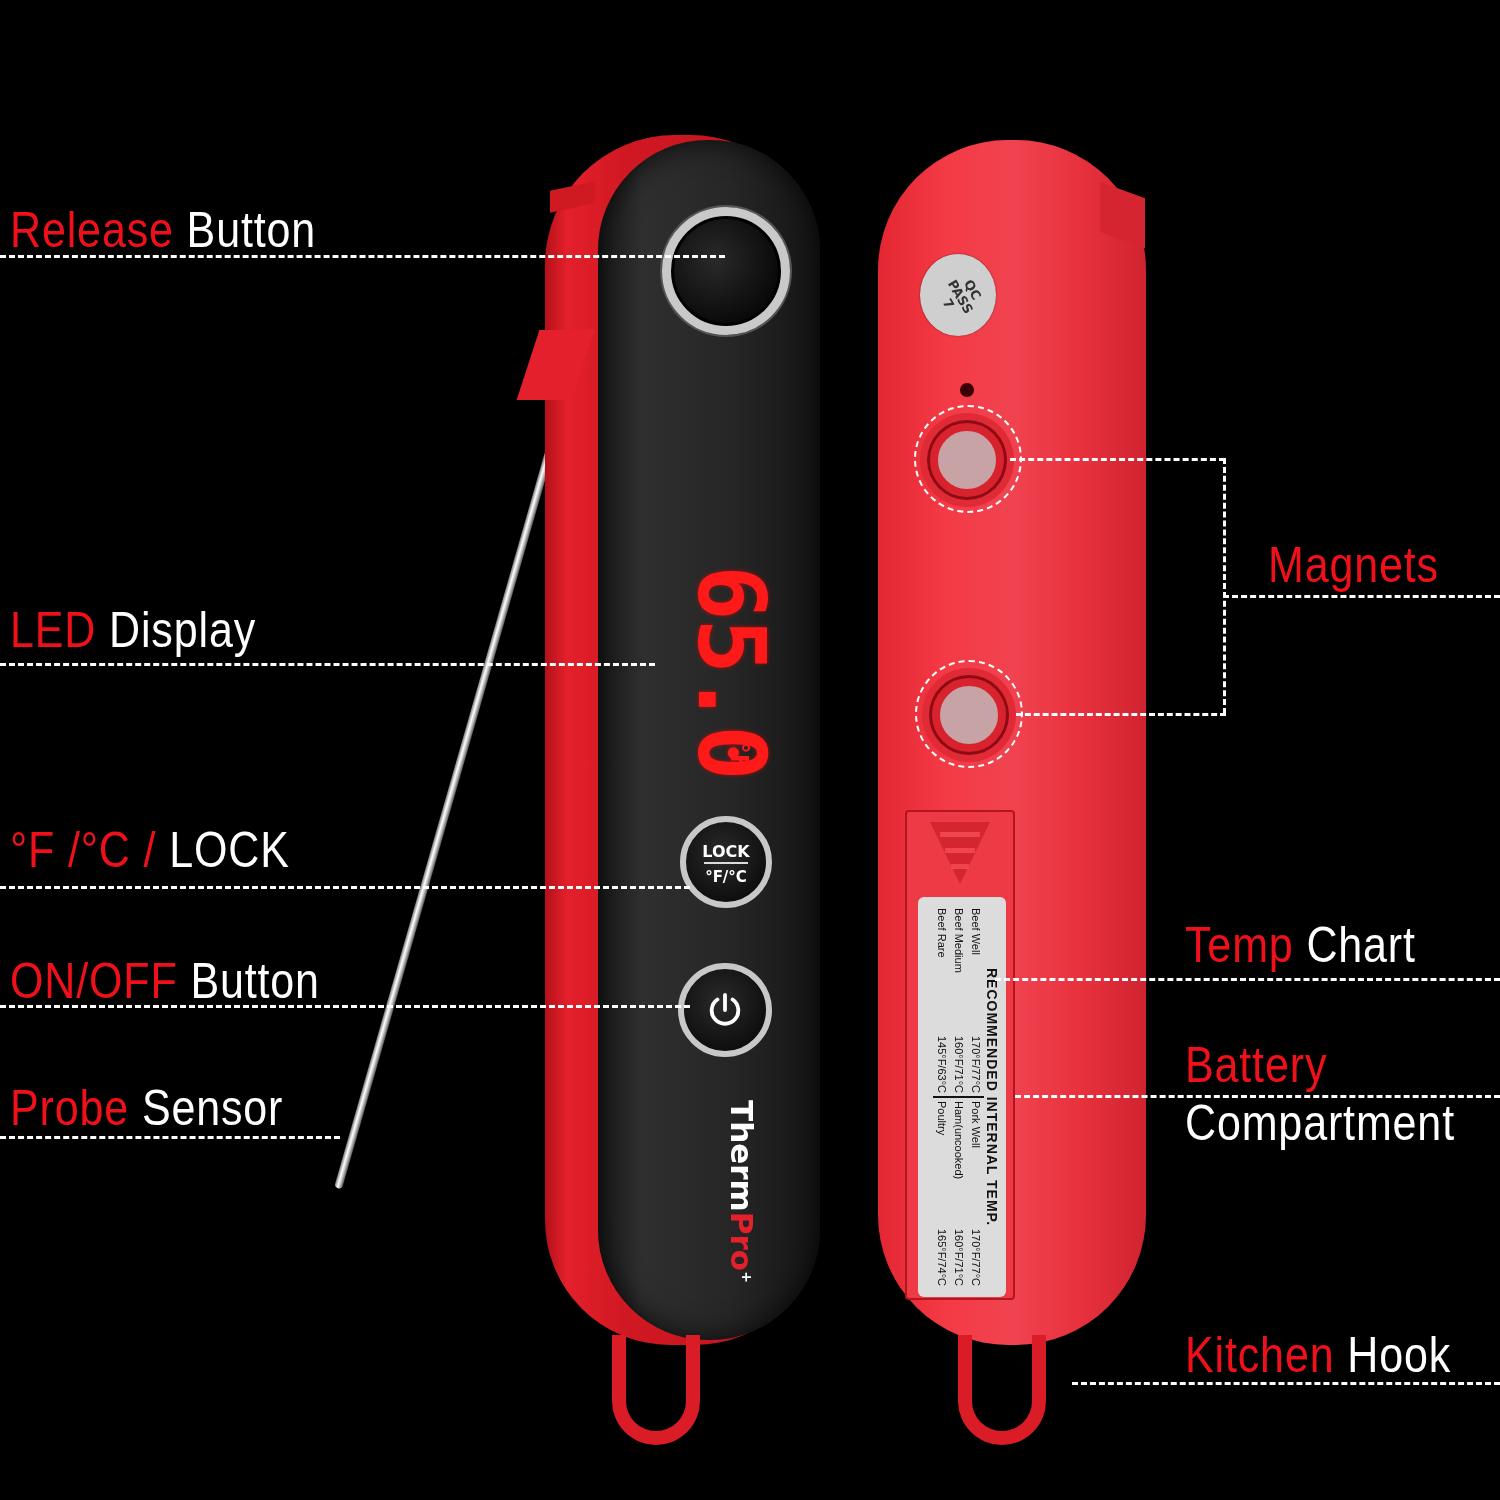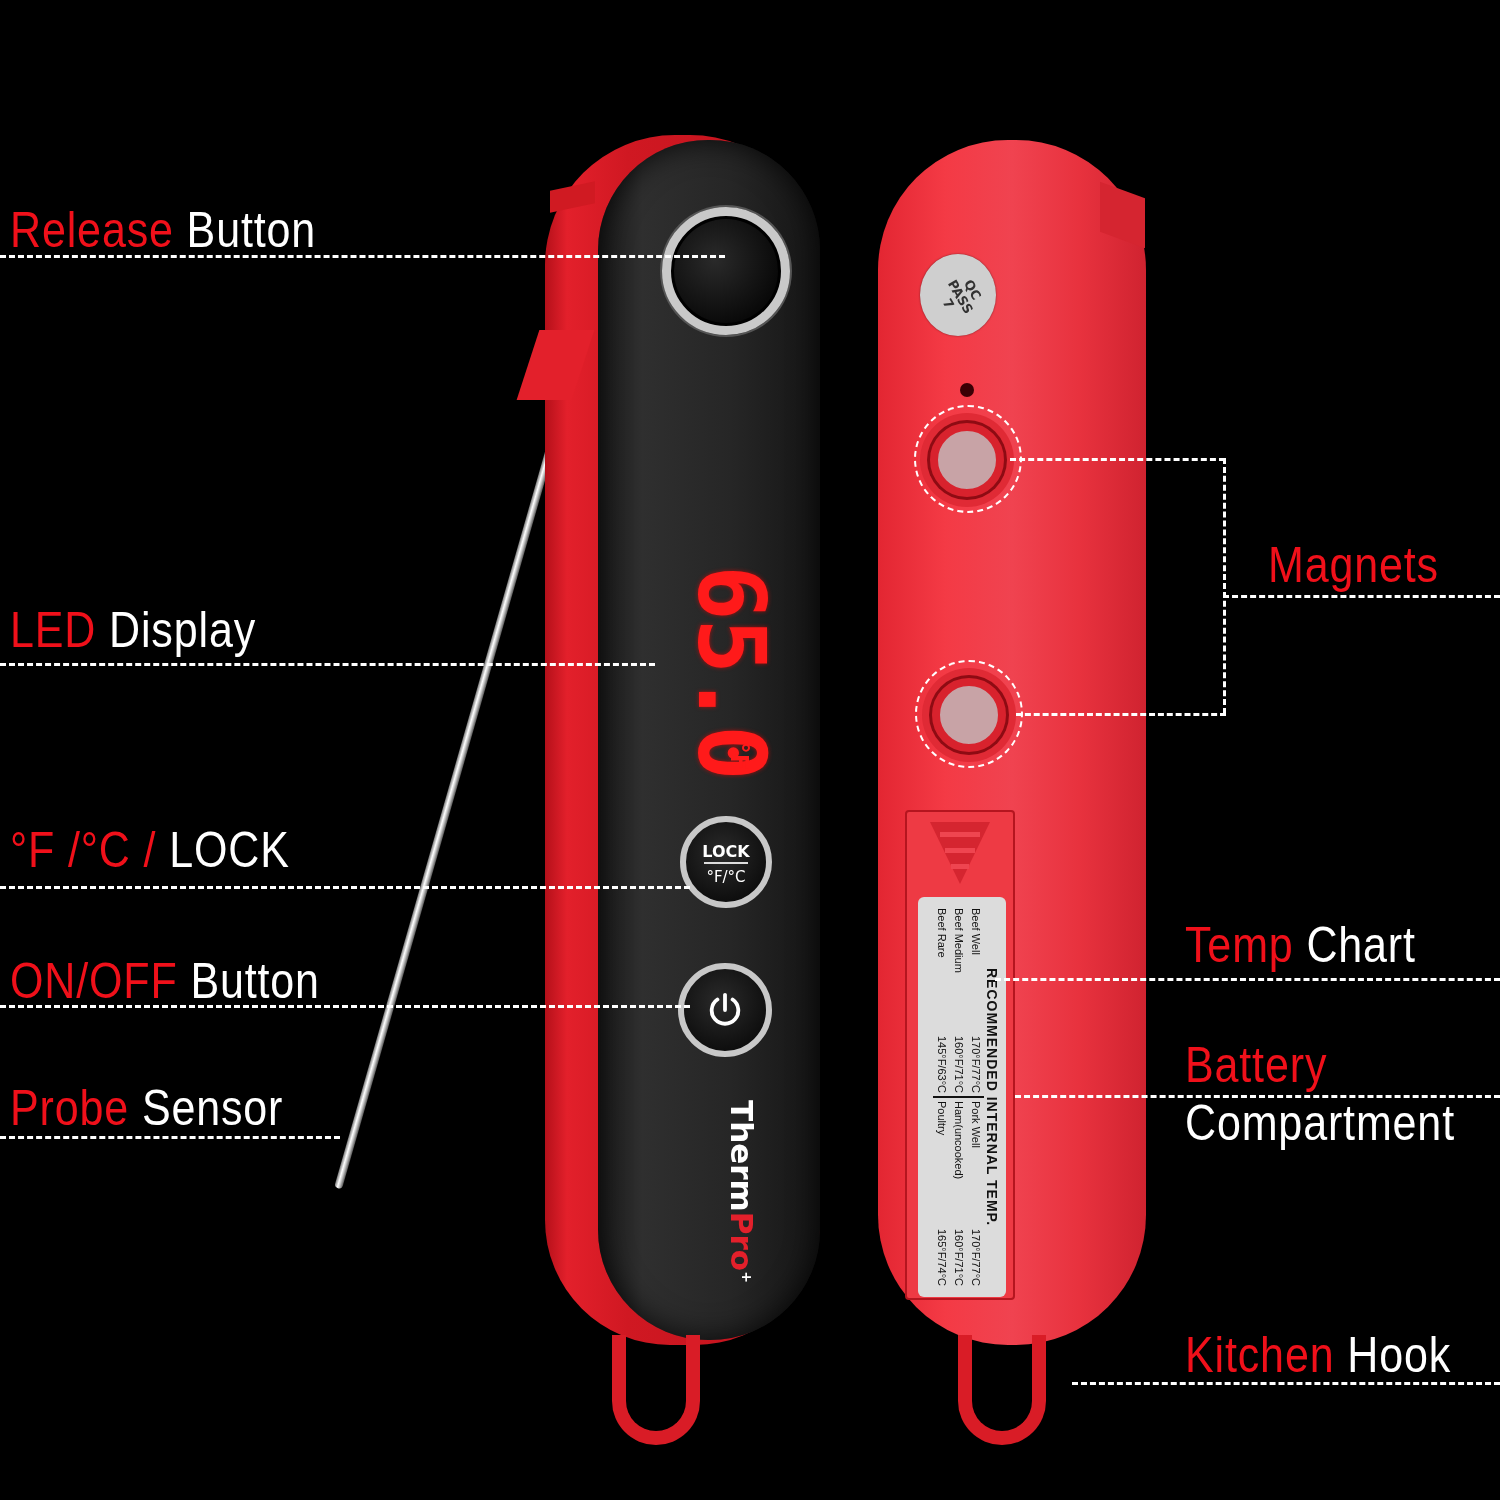--- a/index.html
+++ b/index.html
@@ -36,21 +36,21 @@
     text-shadow:0 0 4px rgba(255,0,0,0.6); }
   .led-unit { position:absolute; left:725px; top:742px; color:#ff1a1a; font-size:24px; font-weight:bold;
     transform:rotate(90deg); font-family:"DejaVu Sans", sans-serif; }
 
   .round-btn { position:absolute; width:92px; height:92px; border-radius:50%; box-sizing:border-box;
     border:6px solid #c8c8c8; background:radial-gradient(circle at 45% 40%, #2b2b2b, #0d0d0d 75%); }
   .lock-btn { left:680px; top:816px; }
   .lock-top { position:absolute; left:0; right:0; top:20px; text-align:center; color:#fff; font-size:16px; font-weight:bold;
     font-family:"DejaVu Sans", sans-serif; }
   .lock-line { position:absolute; left:18px; right:18px; top:40px; border-top:2px solid #ddd; }
-  .lock-bot { position:absolute; left:0; right:0; top:46px; text-align:center; color:#fff; font-size:15px; font-weight:normal;
+  .lock-bot { position:absolute; left:0; right:0; top:46px; text-align:center; color:#fff; font-size:15px; font-weight:bold;
     font-family:"DejaVu Sans", sans-serif; }
   .power-btn { left:678px; top:963px; width:94px; height:94px; }
   .power-icon { position:absolute; left:22px; top:22px; width:38px; height:38px; }
 
   .brand { position:absolute; left:660px; top:1160px; width:160px; height:40px; transform:rotate(90deg);
     font-family:"DejaVu Sans", sans-serif; font-weight:bold; font-size:31px; white-space:nowrap; }
   .brand .b1 { color:#ffffff; }
   .brand .b2 { color:#e3202b; }
   .brand sup { color:#fff; font-size:14px; }
 

